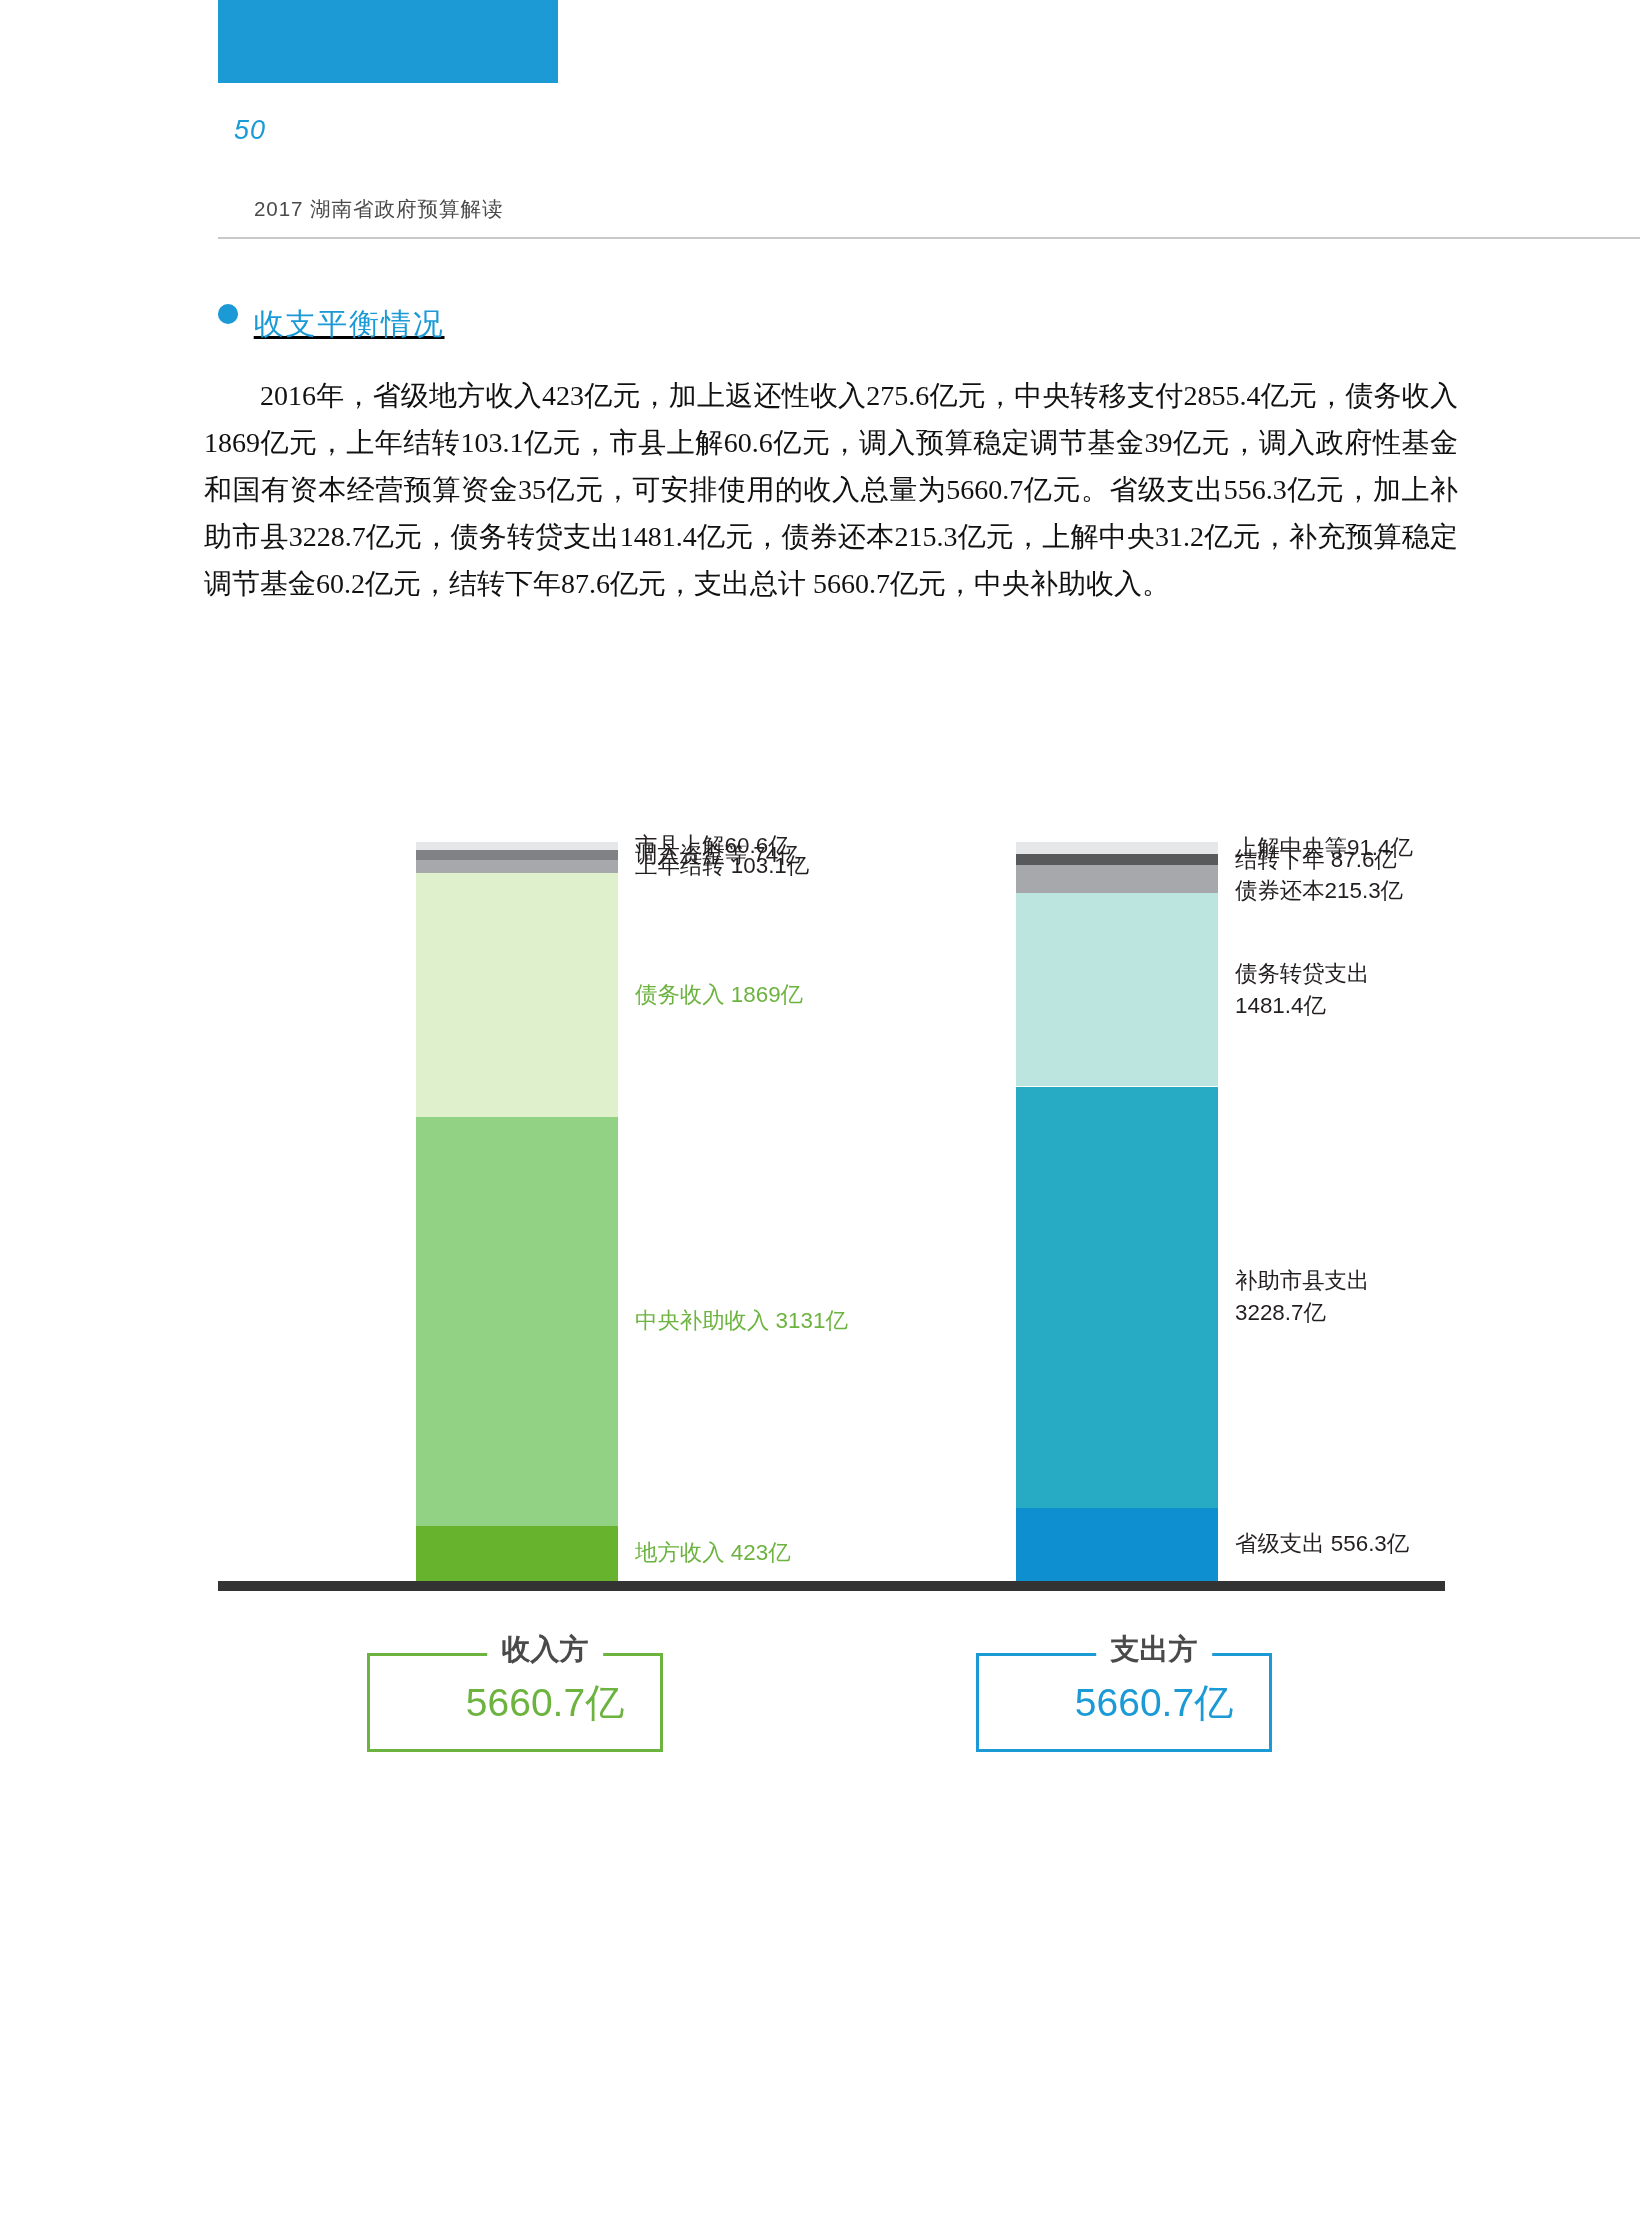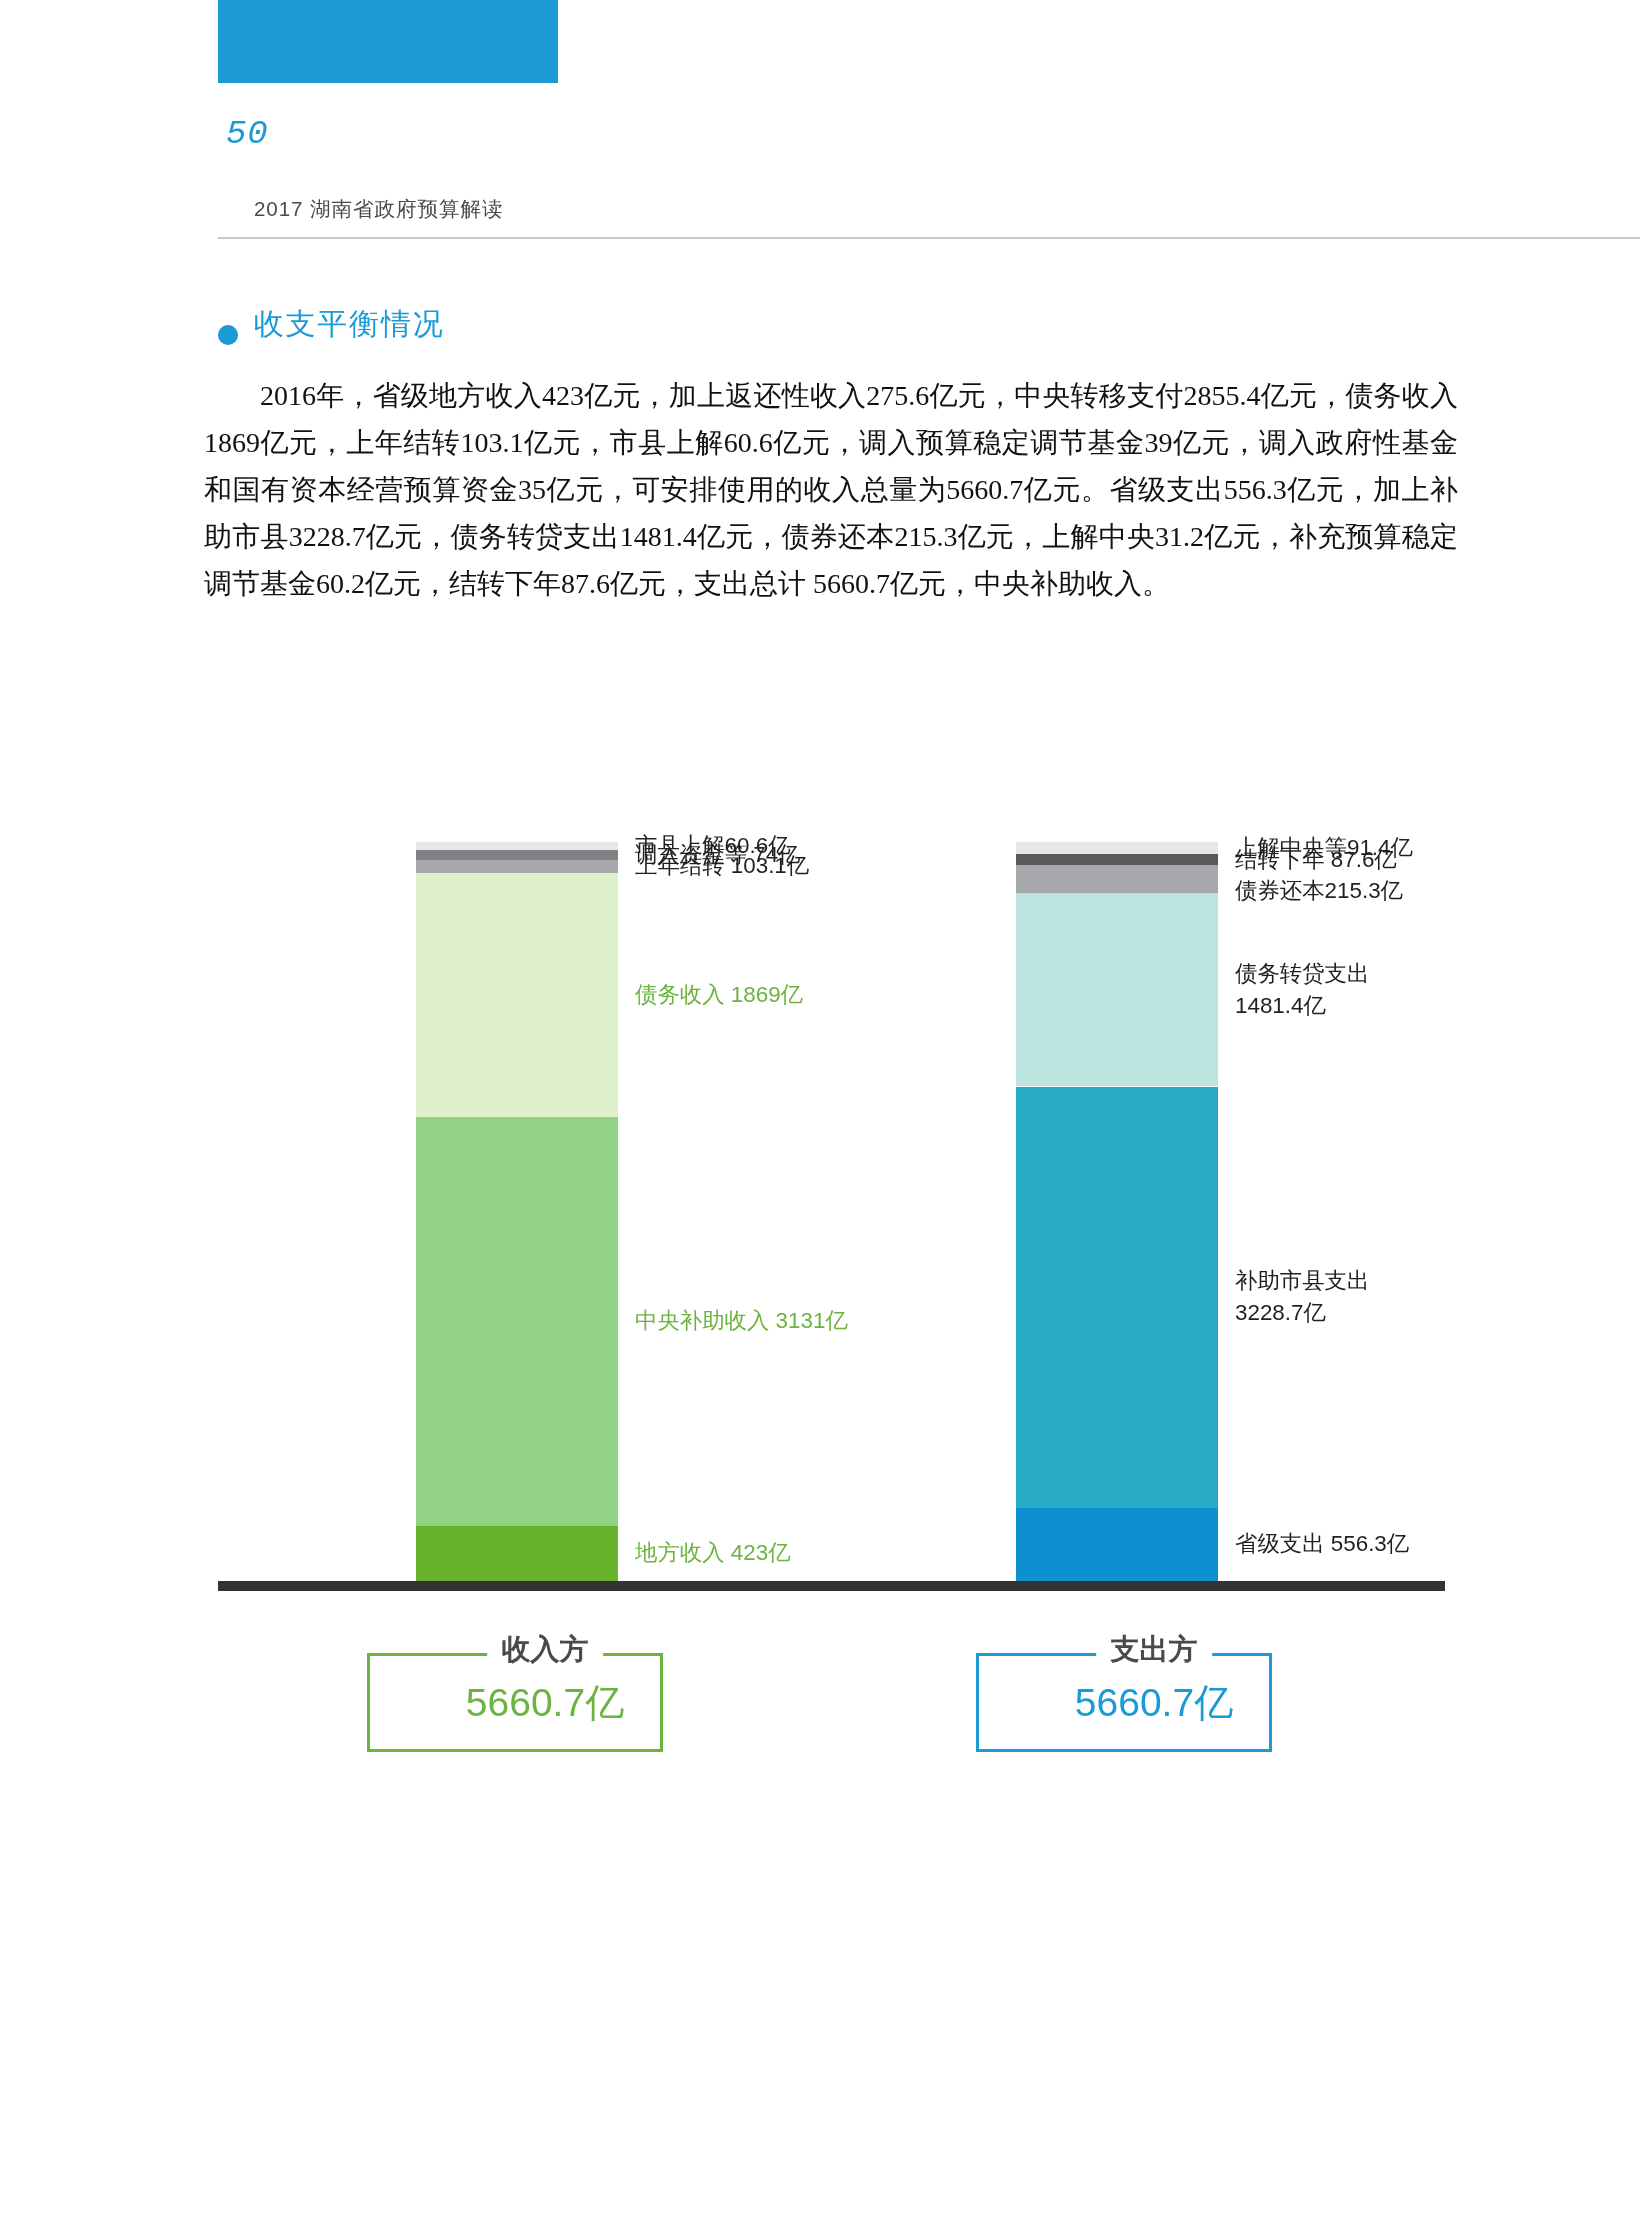--- a/index.html
+++ b/index.html
@@ -24,25 +24,25 @@
   .blue-tab {
     position: absolute;
     left: 218px;
     top: -7.2px;
     width: 340px;
     height: 90px;
     background: #1b9ad6;
   }
   .page-number {
     position: absolute;
-    left: 226px;
+    left: 234px;
     top: 115px;
-    font-family: Liberation Mono, monospace;
+    font-family: Liberation Sans, sans-serif;
     font-style: italic;
-    font-size: 34px;
+    font-size: 27px;
     color: #1b9ad6;
     letter-spacing: 0.9px;
   }
   .header-line {
     position: absolute;
     left: 218px;
     top: 237px;
     width: 1422px;
     height: 1.8px;
     background: #c9c9c9;
@@ -57,21 +57,22 @@
     letter-spacing: 0.9px;
     margin-left: 36px;
   }
 
   
   .section-heading {
     position: absolute;
     left: 218px;
     top: 304px;
     display: flex;
-    align-items: flex-end;
+    align-items: flex-start;
+    text-decoration: underline;
   }
   .bullet-dot {
     width: 19.7px;
     height: 19.7px;
     border-radius: 50%;
     background: #1b9ad6;
     display: inline-block;
     margin-right: 16px;
   }
   .section-heading-text {

